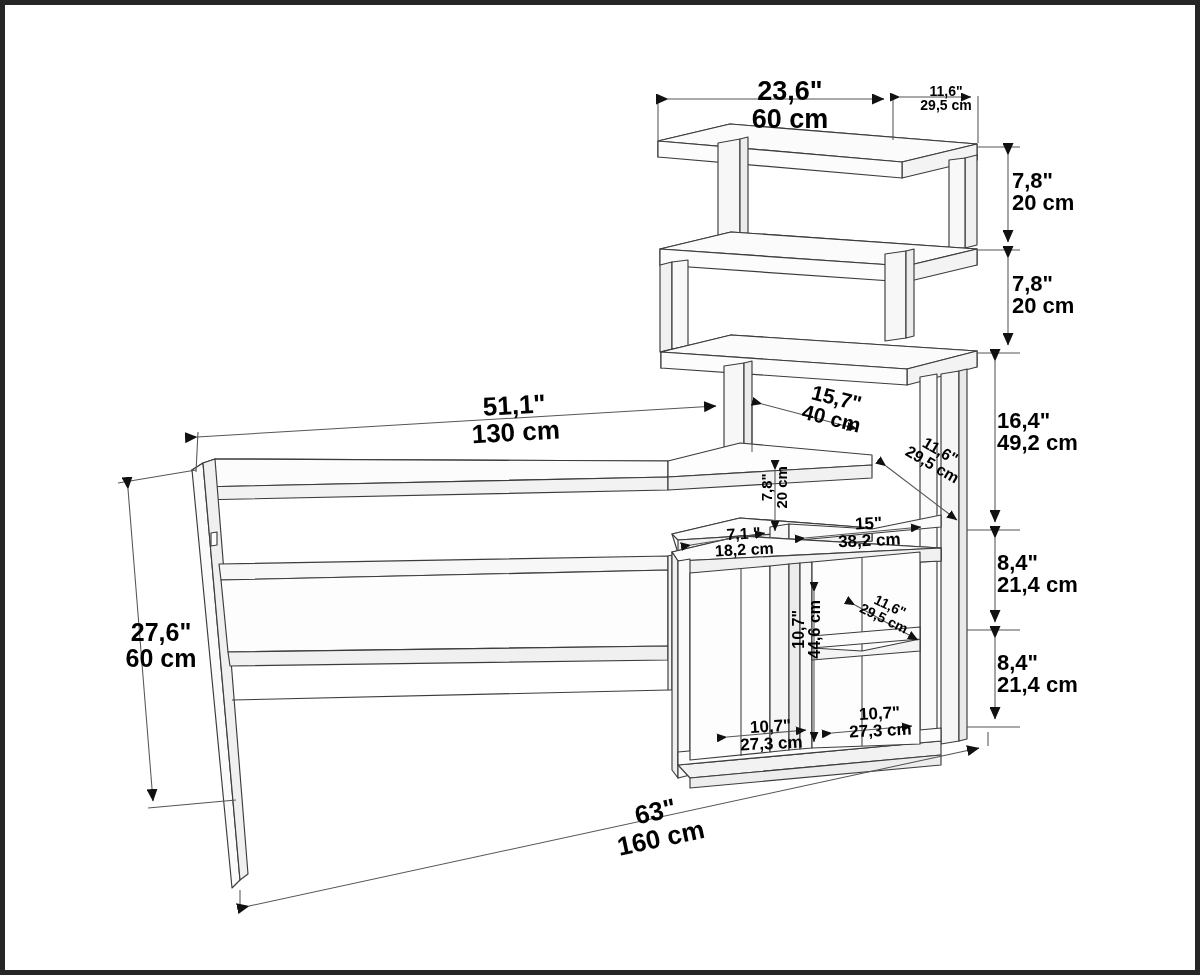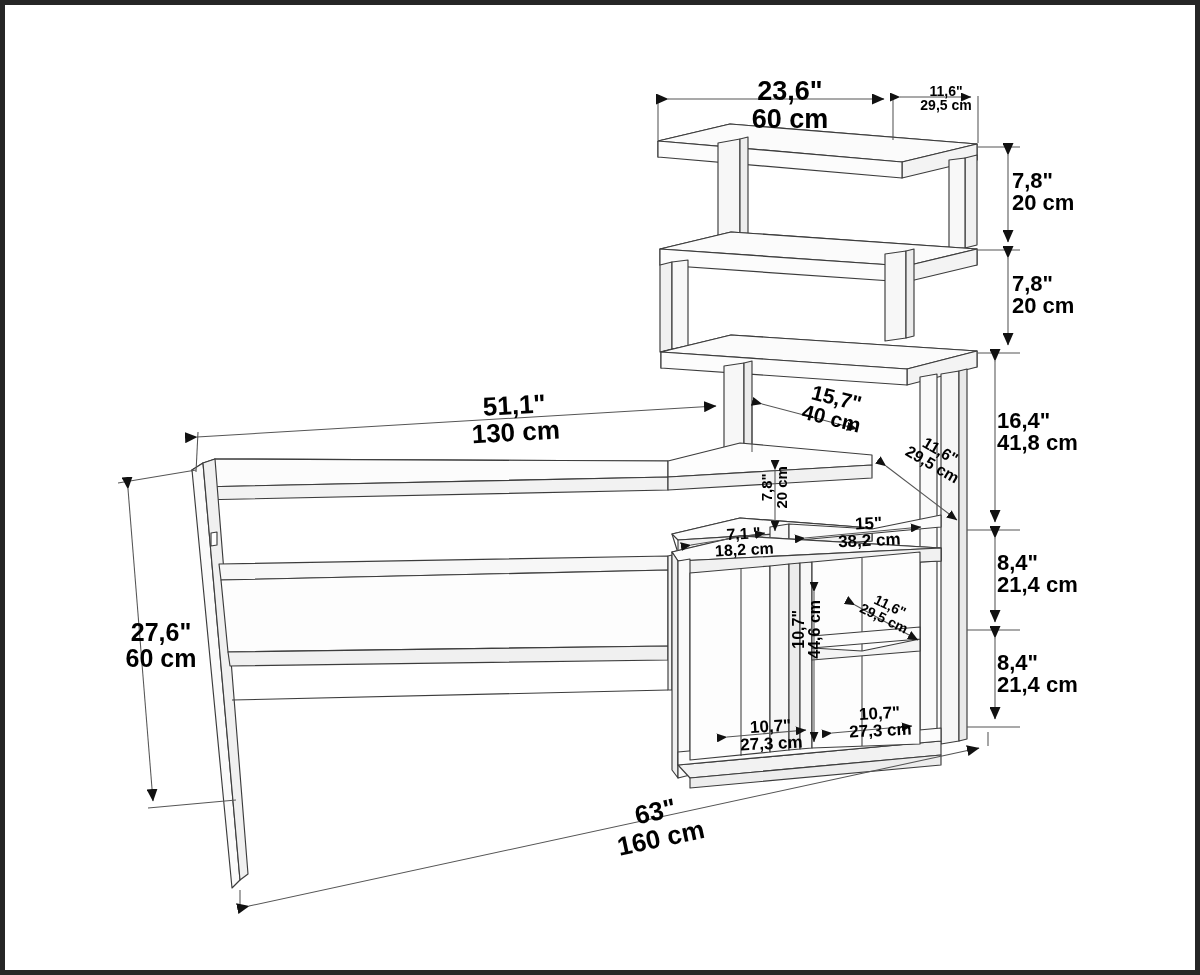--- a/index.html
+++ b/index.html
@@ -264,21 +264,21 @@
     <span class="ln">20 cm</span>
   </div>
 
   <div class="dimtext" style="left:1012px; top:273px; width:92px; font-size:22px; text-align:left;">
     <span class="ln">7,8"</span>
     <span class="ln">20 cm</span>
   </div>
 
   <div class="dimtext" style="left:997px; top:410px; width:116px; font-size:22px; text-align:left;">
     <span class="ln">16,4"</span>
-    <span class="ln">41,8 cm</span>
+    <span class="ln">49,2 cm</span>
   </div>
 
   <div class="dimtext" style="left:997px; top:552px; width:116px; font-size:22px; text-align:left;">
     <span class="ln">8,4"</span>
     <span class="ln">21,4 cm</span>
   </div>
 
   <div class="dimtext" style="left:997px; top:652px; width:116px; font-size:22px; text-align:left;">
     <span class="ln">8,4"</span>
     <span class="ln">21,4 cm</span>

